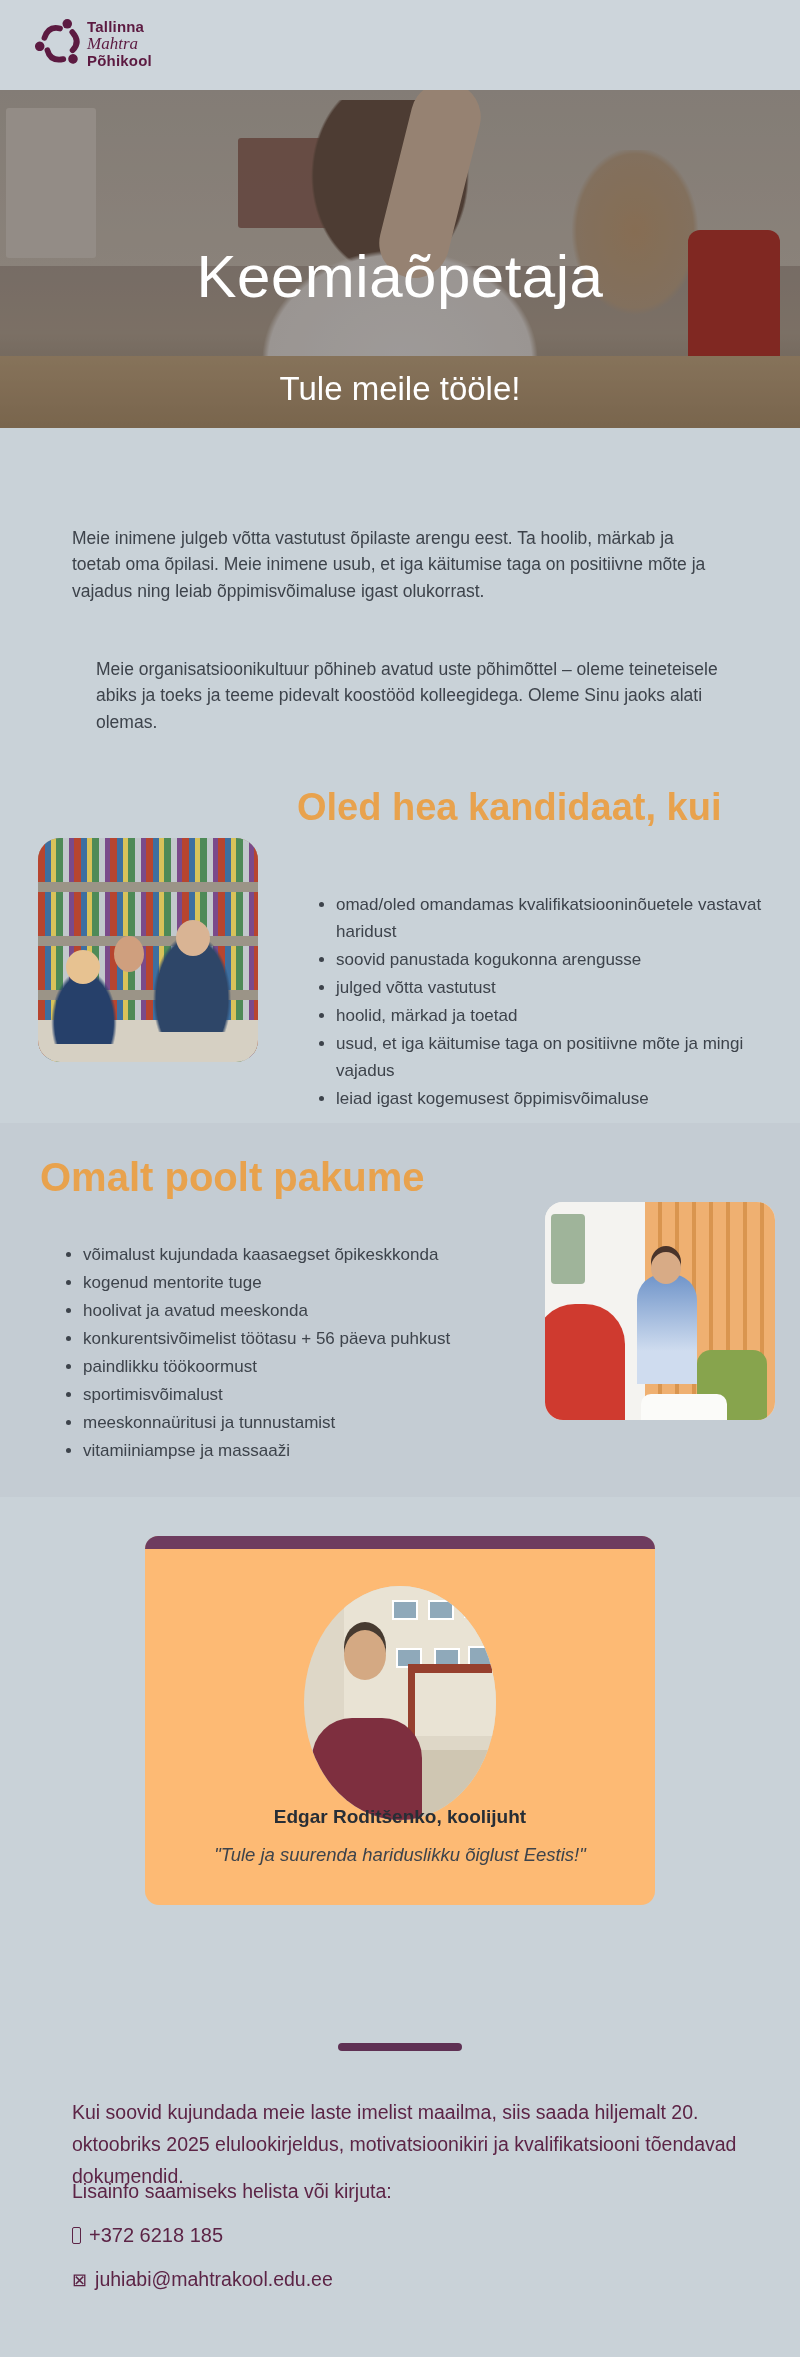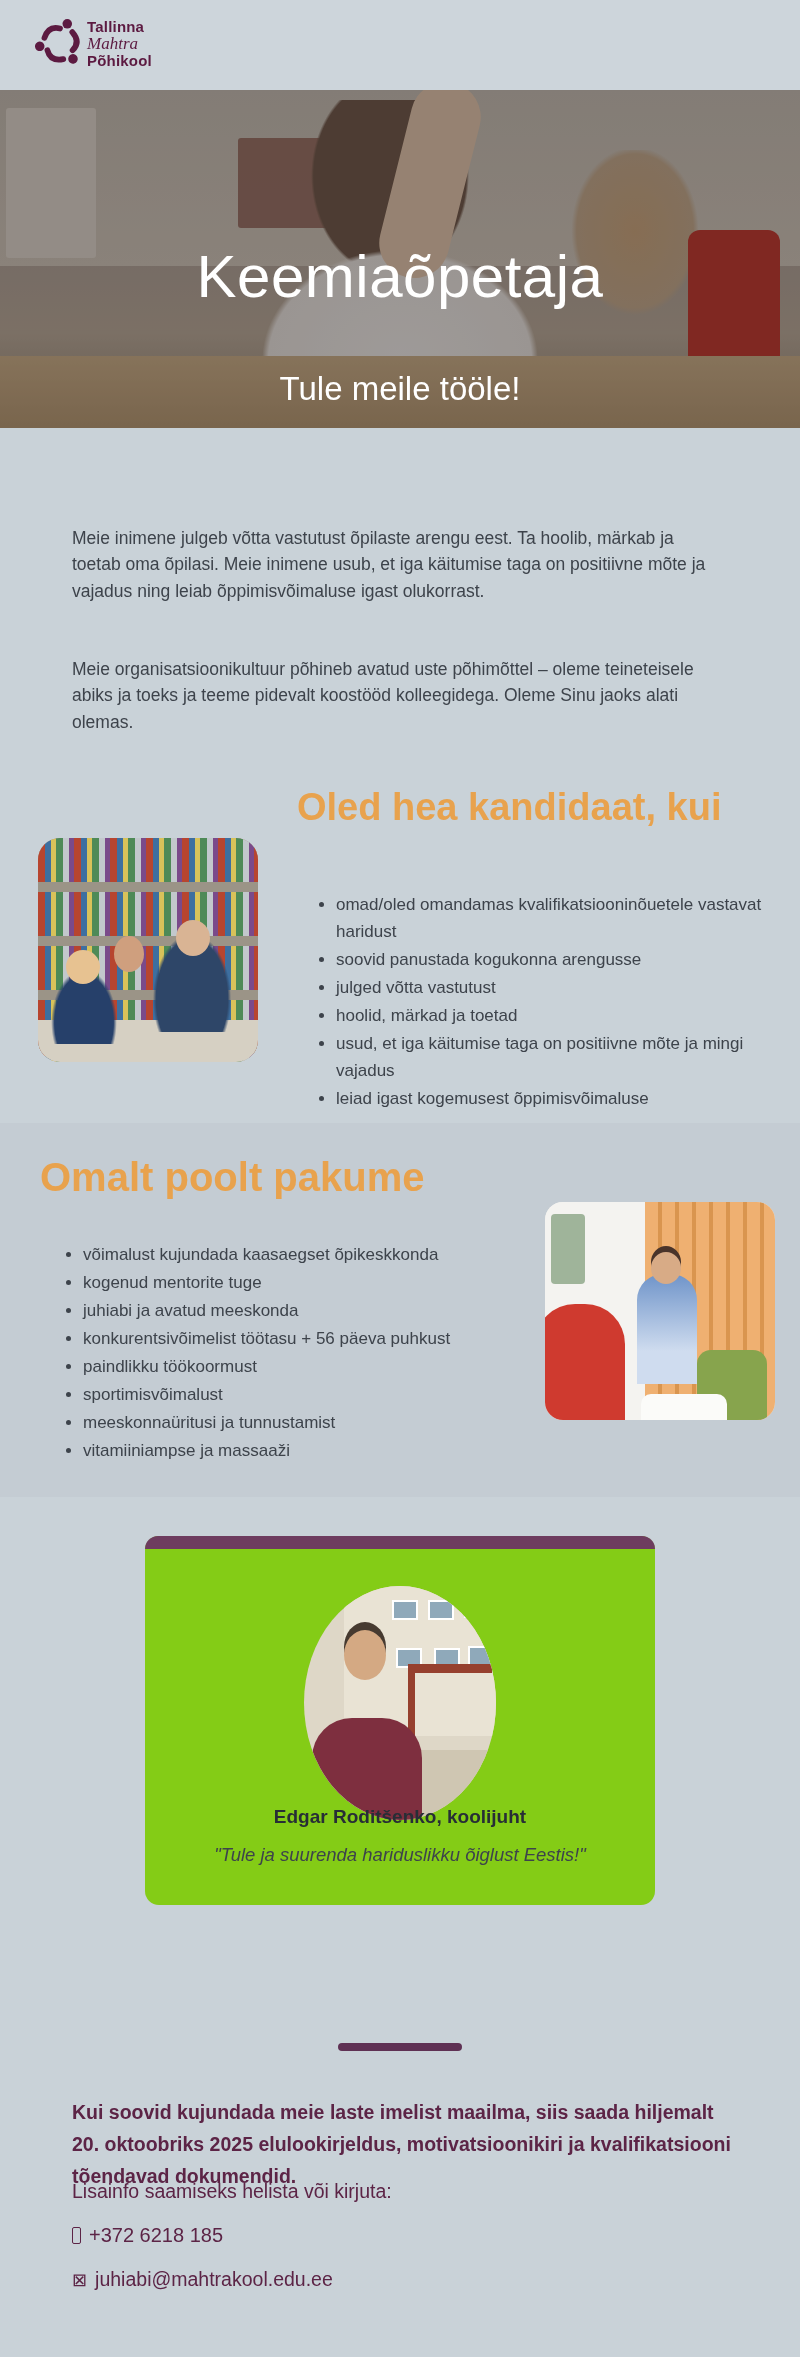--- a/index.html
+++ b/index.html
@@ -31,21 +31,21 @@
   .hero-art .bag{position:absolute;left:688px;top:140px;width:92px;height:150px;background:#bf3428;border-radius:12px;}
   .hero-art .desk{position:absolute;left:0;bottom:0;width:100%;height:72px;background:linear-gradient(180deg,#c9ad82,#b3966c);}
   .hero-overlay{position:absolute;inset:0;background:rgba(25,22,26,.38);}
   .hero-title{position:absolute;left:0;top:152px;width:100%;text-align:center;color:#fff;font-size:60px;font-weight:400;letter-spacing:.5px;}
   .hero-subtitle{position:absolute;left:0;top:280px;width:100%;text-align:center;color:#fff;font-size:33px;font-weight:400;}
 
   
   .sec-intro{height:695px;background:#c9d2d8;}
   .para{position:absolute;left:72px;width:648px;color:#3d434b;font-size:17.5px;line-height:26.5px;}
   .para.p1{top:79px;}
-  .para.p2{top:210px;}
+  .para.p2{top:210px;margin-left:24px;}
   .h-orange{color:#e8a24d;font-weight:600;}
   .candidate-heading{position:absolute;left:297px;top:358px;font-size:38px;}
   .blist{position:absolute;margin:0;color:#3d434b;font-size:17px;line-height:27px;padding-left:36px;}
   .blist li{margin-bottom:1px;}
   .candidate-list{left:300px;top:463px;width:485px;}
   .photo{position:absolute;overflow:hidden;}
   .lib-photo{left:38px;top:410px;width:220px;height:224px;border-radius:22px;background:#b4ac9e;}
   .lib-photo .shelf{position:absolute;left:0;top:0;width:100%;height:100%;
     background:
       repeating-linear-gradient(90deg,#b7452f 0 7px,#3d6fa0 7px 13px,#d8c25a 13px 18px,#4e8a57 18px 25px,#c2c8cc 25px 31px,#7a4a8a 31px 36px),
@@ -69,39 +69,39 @@
   .meet-photo .panel{position:absolute;left:0;top:0;width:100px;height:100%;background:#f4f3f0;}
   .meet-photo .art{position:absolute;left:6px;top:12px;width:34px;height:70px;background:#9fb49a;border-radius:4px;}
   .meet-photo .red-person{position:absolute;left:-10px;bottom:-14px;width:90px;height:130px;background:#cf3a2f;border-radius:40px 40px 0 0;}
   .meet-photo .woman{position:absolute;left:92px;top:72px;width:60px;height:110px;background:linear-gradient(180deg,#6f94c9 0,#cfdcef 70%);border-radius:26px 26px 0 0;}
   .meet-photo .woman-head{position:absolute;left:106px;top:50px;width:30px;height:32px;border-radius:50%;background:#d8ab86;box-shadow:0 -6px 0 0 #4a342a;}
   .meet-photo .chair{position:absolute;right:8px;bottom:-10px;width:70px;height:80px;background:#87a44d;border-radius:14px 14px 0 0;}
   .meet-photo .table2{position:absolute;left:96px;bottom:0;width:86px;height:26px;background:#fbfbf9;border-radius:10px 10px 0 0;}
 
   
   .sec-quote{height:433px;background:#c9d2d8;}
-  .quote-card{position:absolute;left:145px;top:39px;width:510px;height:369px;border-radius:14px;background:#84cc16;}
+  .quote-card{position:absolute;left:145px;top:39px;width:510px;height:369px;border-radius:14px;background:#fdba74;}
   .quote-bar{position:absolute;left:0;top:0;width:100%;height:13px;border-radius:14px 14px 0 0;background:#6e3c5f;}
   .portrait{position:absolute;left:159px;top:50px;width:192px;height:234px;border-radius:50%;overflow:hidden;background:#ded7c7;}
   .portrait .bld{position:absolute;left:40px;top:0;width:160px;height:150px;background:#e9e3d4;}
   .portrait .win{position:absolute;width:26px;height:20px;background:#8fa9ba;border:2px solid #fff;}
   .portrait .w1{left:88px;top:14px;}.portrait .w2{left:124px;top:14px;}.portrait .w3{left:160px;top:12px;}
   .portrait .w4{left:92px;top:62px;}.portrait .w5{left:130px;top:62px;}.portrait .w6{left:164px;top:60px;}
   .portrait .pergola{position:absolute;left:104px;top:78px;width:84px;height:90px;border-left:7px solid #96402e;border-top:9px solid #96402e;}
   .portrait .ground{position:absolute;left:0;bottom:0;width:100%;height:70px;background:#cfc6b2;}
   .portrait .sweater{position:absolute;left:8px;bottom:-18px;width:110px;height:120px;background:#7e2f3f;border-radius:40px 40px 0 0;}
   .portrait .head{position:absolute;left:40px;top:44px;width:42px;height:50px;border-radius:50%;background:#d4a983;box-shadow:0 -8px 0 0 #463a30;}
   .quote-name{position:absolute;left:0;top:270px;width:100%;text-align:center;color:#272e36;font-size:19px;font-weight:bold;}
   .quote-text{position:absolute;left:0;top:308px;width:100%;text-align:center;color:#3d434b;font-size:18.5px;font-style:italic;}
 
   
   .sec-lisa{height:427px;background:#c9d2d8;color:#5c2446;}
   .lisa-heading{position:absolute;left:0;top:55px;width:100%;text-align:center;color:#e8a24d;font-size:37px;font-weight:300;}
   .lisa-divider{position:absolute;left:338px;top:113px;width:124px;height:8px;border-radius:4px;background:#5f3154;}
-  .lisa-body{position:absolute;left:72px;top:146px;width:672px;font-size:19.5px;line-height:32px;font-weight:bold;}
+  .lisa-body{position:absolute;left:72px;top:146px;width:672px;font-size:19.5px;line-height:32px;}
   .lisa-contact{position:absolute;left:72px;top:250px;font-size:19.5px;}
   .lisa-phone{position:absolute;left:72px;top:294px;font-size:20px;display:flex;align-items:center;gap:8px;}
   .lisa-email{position:absolute;left:72px;top:338px;font-size:19.5px;display:flex;align-items:center;gap:8px;}
   .phone-glyph{display:inline-block;width:9px;height:17px;border:1.5px solid #5c2446;border-radius:2px;}
   .mail-glyph{font-size:18px;line-height:1;}
 </style>
 </head>
 <body>
 
 <div class="page">
@@ -179,21 +179,21 @@
       <li>usud, et iga käitumise taga on positiivne mõte ja mingi vajadus</li>
       <li>leiad igast kogemusest õppimisvõimaluse</li>
     </ul>
   </section>
 
   <section class="sec-offer">
     <div class="h-orange offer-heading">Omalt poolt pakume</div>
     <ul class="blist offer-list">
       <li>võimalust kujundada kaasaegset õpikeskkonda</li>
       <li>kogenud mentorite tuge</li>
-      <li>juhiabi ja avatud meeskonda</li>
+      <li>hoolivat ja avatud meeskonda</li>
       <li>konkurentsivõimelist töötasu + 56 päeva puhkust</li>
       <li>paindlikku töökoormust</li>
       <li>sportimisvõimalust</li>
       <li>meeskonnaüritusi ja tunnustamist</li>
       <li>vitamiiniampse ja massaaži</li>
     </ul>
     <div class="photo meet-photo">
       <div class="blinds"></div>
         <div class="panel"></div>
         <div class="art"></div>

